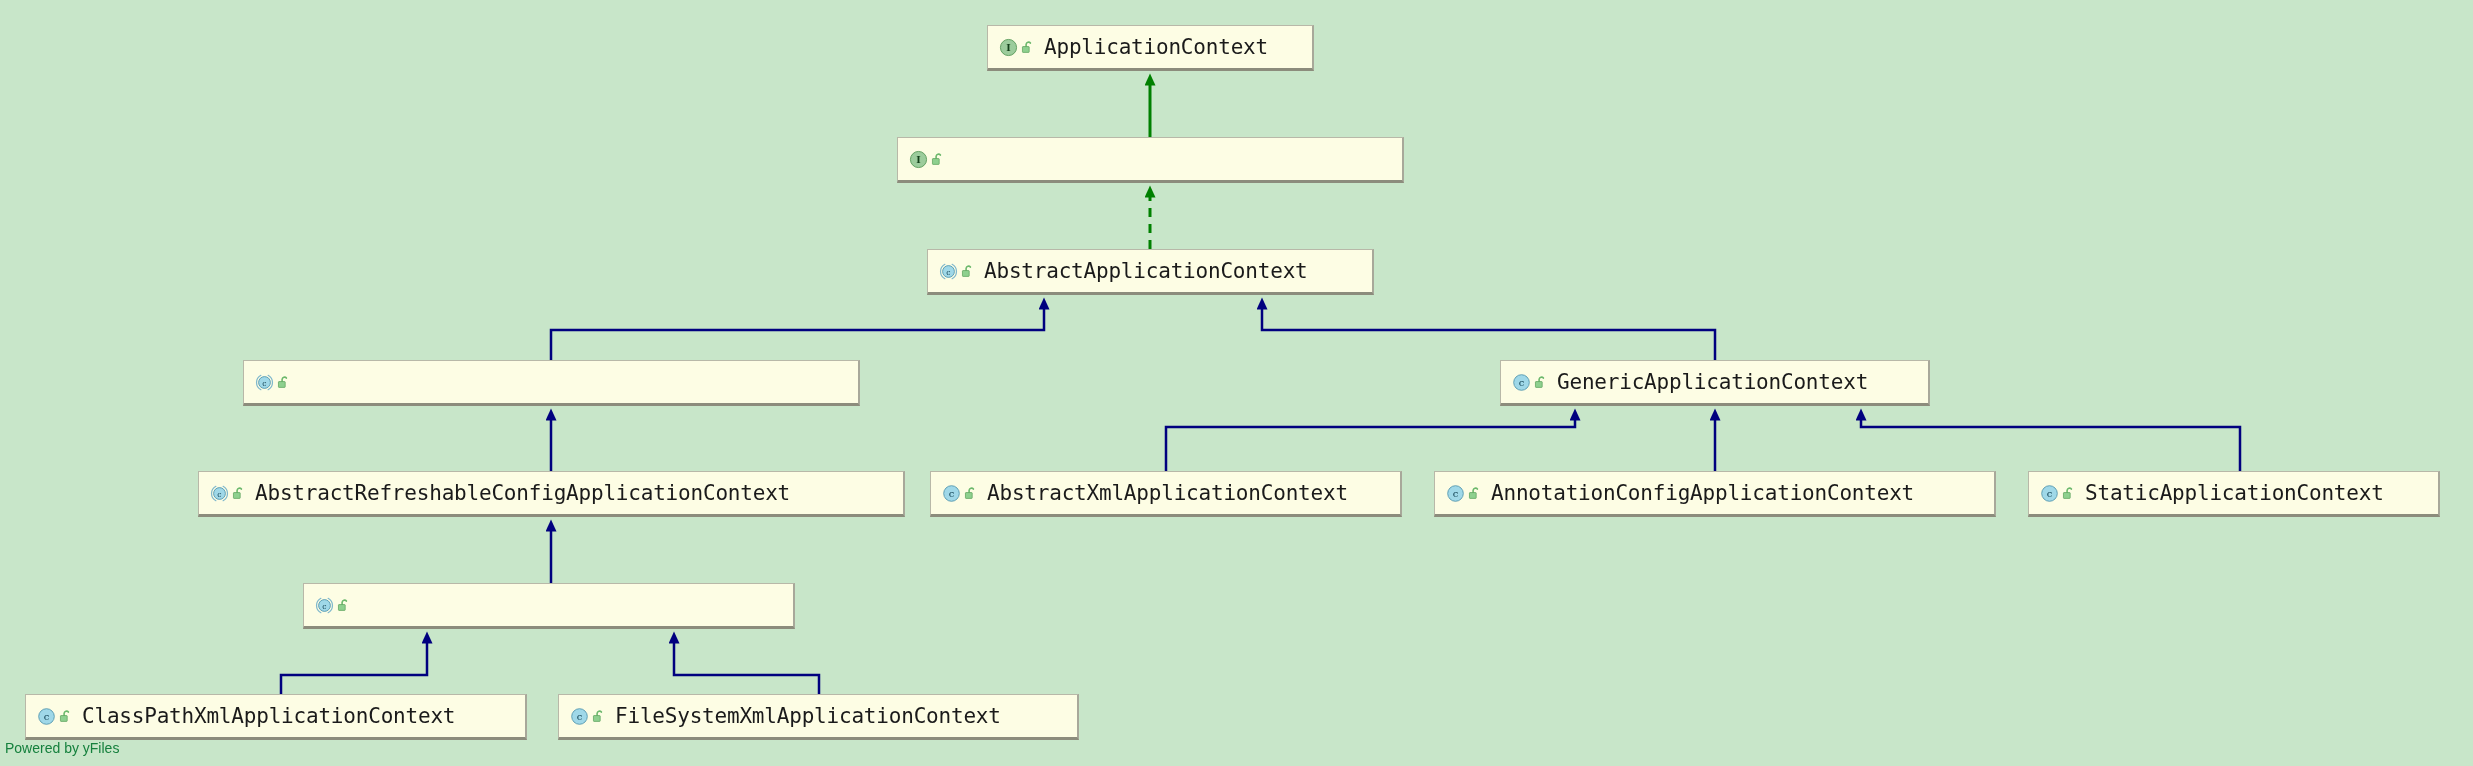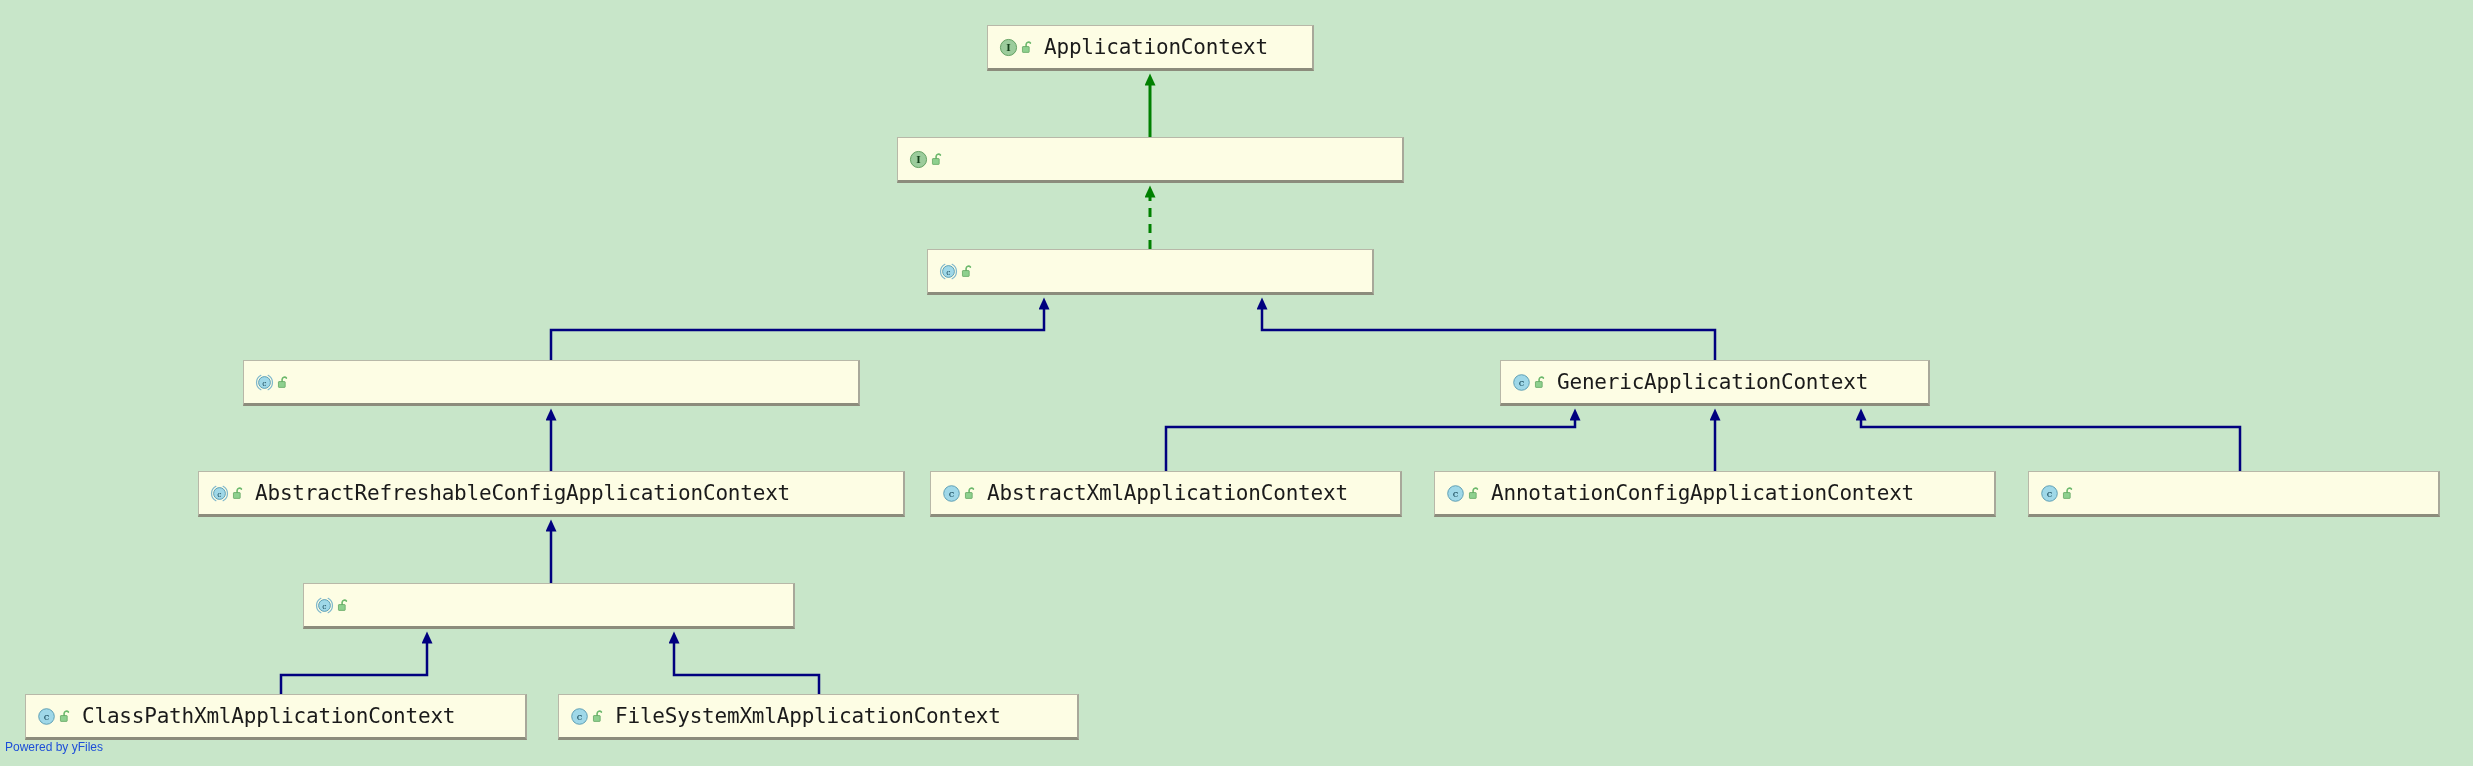--- a/index.html
+++ b/index.html
@@ -57,22 +57,22 @@
     font-size: 21px;
     line-height: 1;
     color: #1a1a1a;
     letter-spacing: -0.2px;
   }
   #watermark {
     position: absolute;
     left: 5px;
     top: 740px;
     font-family: "Liberation Sans", sans-serif;
-    font-size: 12px;
-    color: #1d4ed8;
+    font-size: 14px;
+    color: #15803d;
     user-select: none;
   }
 </style>
 </head>
 <body>
 
 <div id="diagram-root">
 
   <svg id="edge-layer" viewBox="0 0 2473 766" xmlns="http://www.w3.org/2000/svg">
     <defs>
@@ -160,20 +160,21 @@
           <circle cx="10" cy="10" r="6.2" fill="#9fd8e8" stroke="#4e93ab" stroke-width="0.9"></circle>
           <text x="10" y="13.4" text-anchor="middle" font-family="DejaVu Serif, serif" font-size="8" fill="#0d3d4d">c</text>
           <path d="M6.2,2.4 A8.6,8.6 0 0 0 6.2,17.6" fill="none" stroke="#7fb8cc" stroke-width="1.3" stroke-linecap="round"></path>
           <path d="M13.8,2.4 A8.6,8.6 0 0 1 13.8,17.6" fill="none" stroke="#7fb8cc" stroke-width="1.3" stroke-linecap="round"></path>
         </svg>
         <svg class="vis-badge" viewBox="0 0 16 16">
           <path d="M6.5,7.2 L6.5,4.6 a2.6,2.6 0 0 1 4.6,-1.3" fill="none" stroke="#6cb86c" stroke-width="1.7" stroke-linecap="round"></path>
           <rect x="2.6" y="7.0" width="7.2" height="6.2" rx="0.6" fill="#8ed08e" stroke="#5ea35e" stroke-width="0.8"></rect>
         </svg>
       </span>
+      <span class="node-label">AbstractApplicationContext</span>
     </div>
     <div class="uml-node" style="left: 243px; top: 360px; width: 617px; height: 46px;">
       <span class="node-icon-group">
         <svg class="type-badge" viewBox="0 0 20 20">
           <circle cx="10" cy="10" r="6.2" fill="#9fd8e8" stroke="#4e93ab" stroke-width="0.9"></circle>
           <text x="10" y="13.4" text-anchor="middle" font-family="DejaVu Serif, serif" font-size="8" fill="#0d3d4d">c</text>
           <path d="M6.2,2.4 A8.6,8.6 0 0 0 6.2,17.6" fill="none" stroke="#7fb8cc" stroke-width="1.3" stroke-linecap="round"></path>
           <path d="M13.8,2.4 A8.6,8.6 0 0 1 13.8,17.6" fill="none" stroke="#7fb8cc" stroke-width="1.3" stroke-linecap="round"></path>
         </svg>
         <svg class="vis-badge" viewBox="0 0 16 16">
@@ -240,20 +241,21 @@
       <span class="node-icon-group">
         <svg class="type-badge" viewBox="0 0 20 20">
           <circle cx="10" cy="10" r="8.2" fill="#9fd8e8" stroke="#4e93ab" stroke-width="0.9"></circle>
           <text x="10" y="14.2" text-anchor="middle" font-family="DejaVu Serif, serif" font-size="10.5" fill="#0d3d4d">c</text>
         </svg>
         <svg class="vis-badge" viewBox="0 0 16 16">
           <path d="M6.5,7.2 L6.5,4.6 a2.6,2.6 0 0 1 4.6,-1.3" fill="none" stroke="#6cb86c" stroke-width="1.7" stroke-linecap="round"></path>
           <rect x="2.6" y="7.0" width="7.2" height="6.2" rx="0.6" fill="#8ed08e" stroke="#5ea35e" stroke-width="0.8"></rect>
         </svg>
       </span>
+      <span class="node-label">StaticApplicationContext</span>
     </div>
     <div class="uml-node" style="left: 303px; top: 583px; width: 492px; height: 46px;">
       <span class="node-icon-group">
         <svg class="type-badge" viewBox="0 0 20 20">
           <circle cx="10" cy="10" r="6.2" fill="#9fd8e8" stroke="#4e93ab" stroke-width="0.9"></circle>
           <text x="10" y="13.4" text-anchor="middle" font-family="DejaVu Serif, serif" font-size="8" fill="#0d3d4d">c</text>
           <path d="M6.2,2.4 A8.6,8.6 0 0 0 6.2,17.6" fill="none" stroke="#7fb8cc" stroke-width="1.3" stroke-linecap="round"></path>
           <path d="M13.8,2.4 A8.6,8.6 0 0 1 13.8,17.6" fill="none" stroke="#7fb8cc" stroke-width="1.3" stroke-linecap="round"></path>
         </svg>
         <svg class="vis-badge" viewBox="0 0 16 16">

